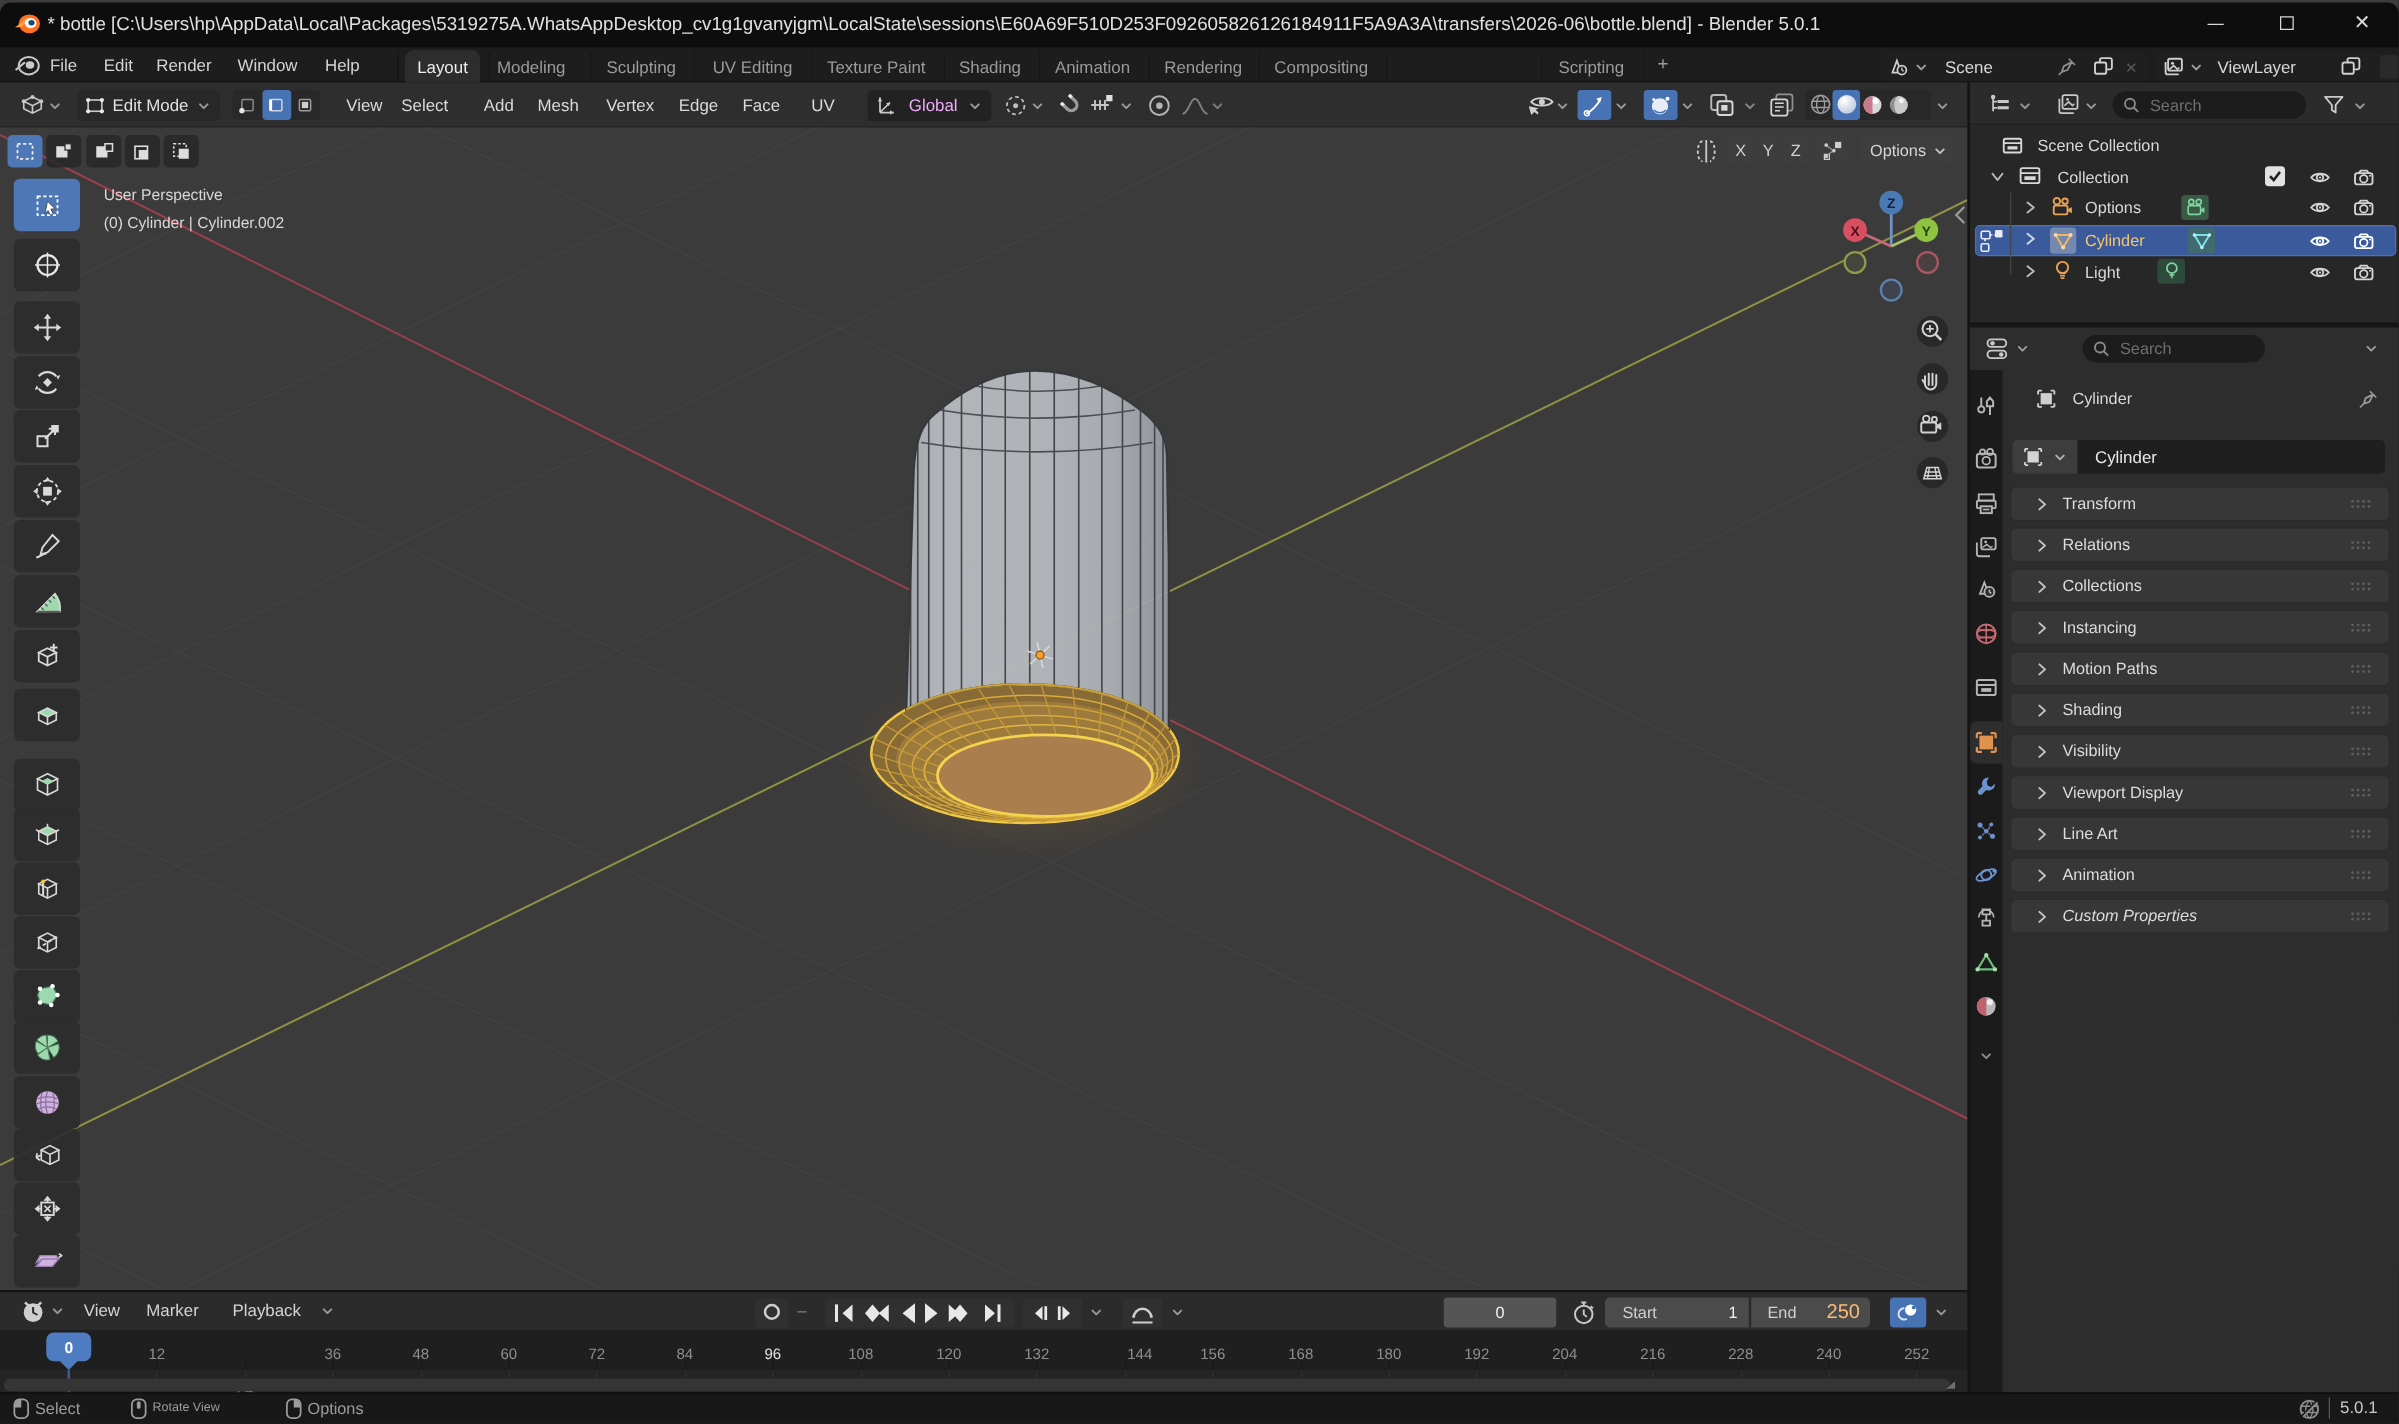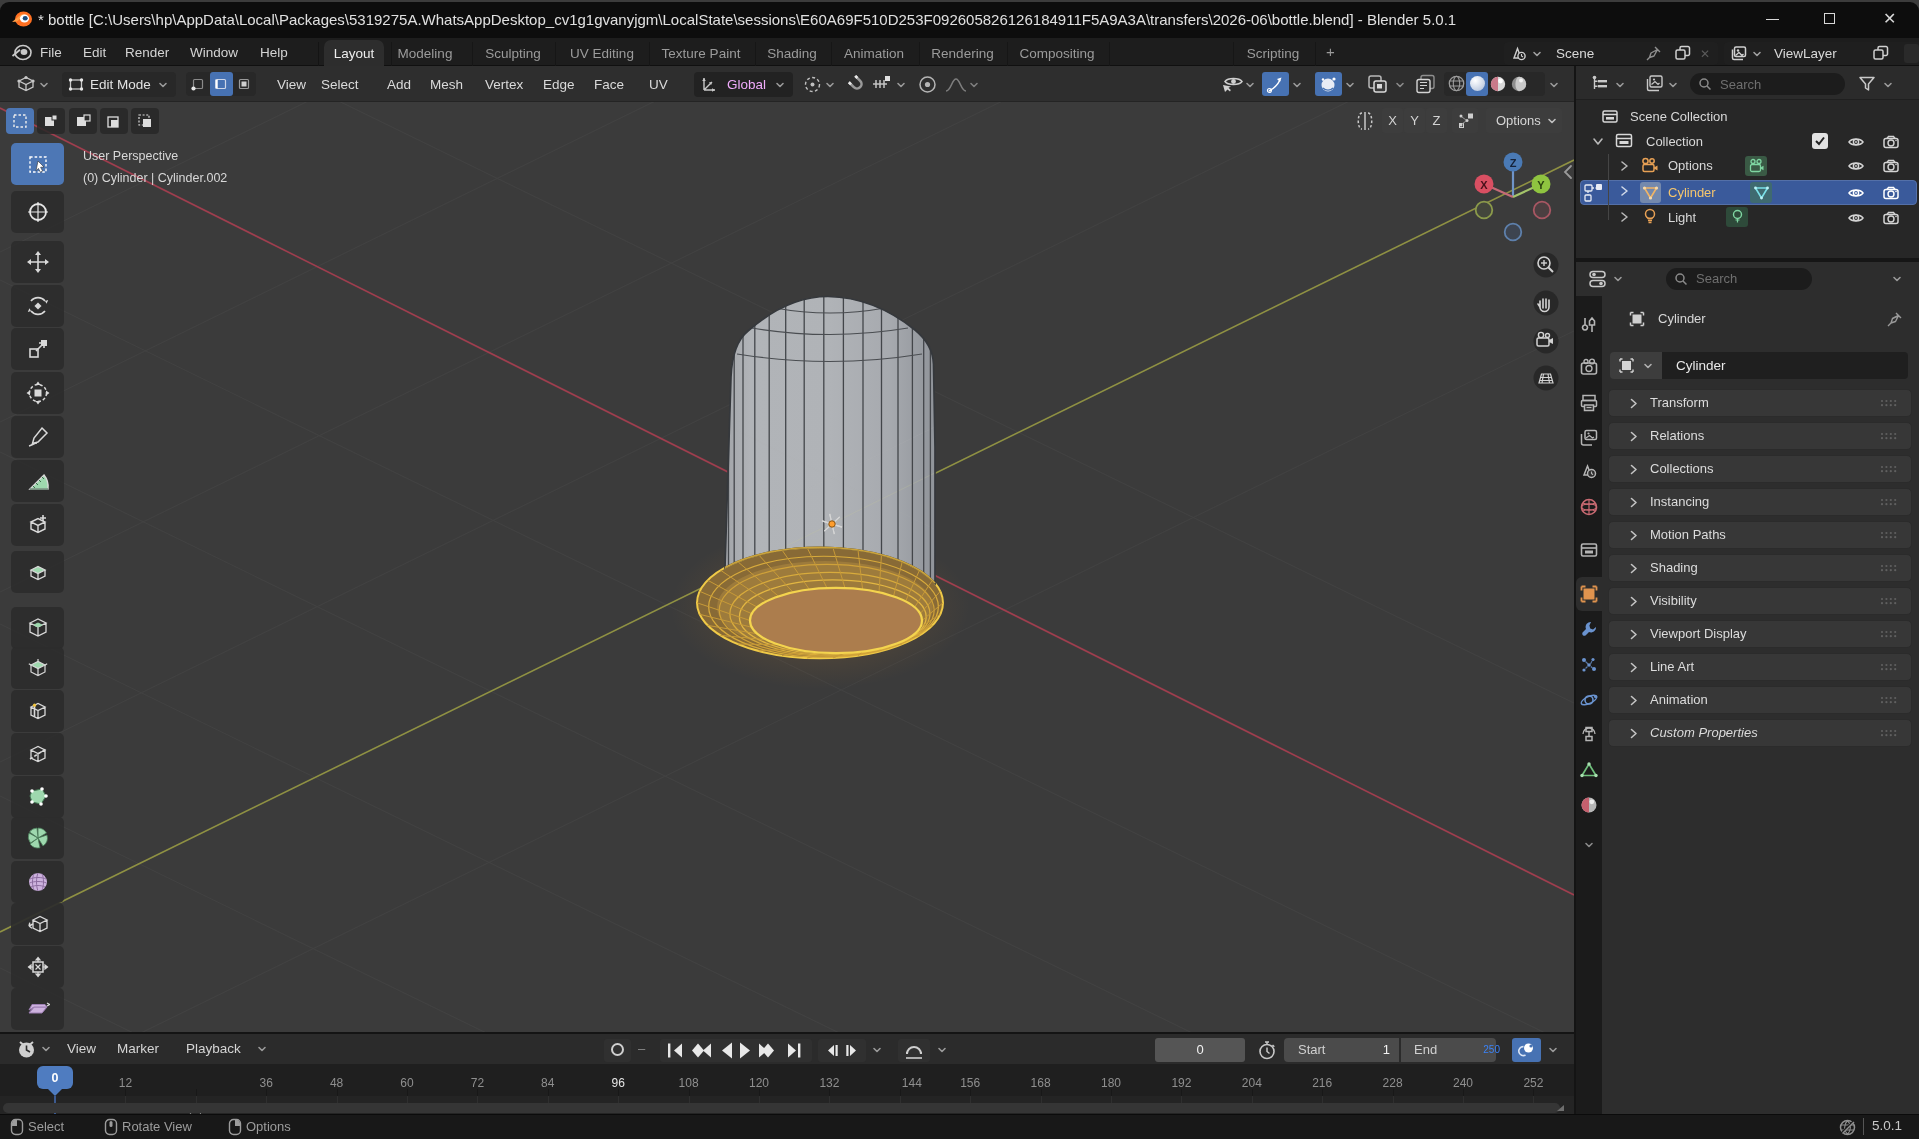--- a/index.html
+++ b/index.html
@@ -1023,21 +1023,21 @@
 <div style="position:absolute;left:1200px;top:1040px;height:20px;line-height:20px;font-size:13px;color:#f2f2f2;font-weight:400;white-space:nowrap;transform:translateX(-50%);">0</div>
 <svg style="position:absolute;left:1257px;top:1040px" width="20" height="21" viewBox="0 0 20 21">
 <circle cx="10" cy="11.5" r="7" fill="none" stroke="#c8c8c8" stroke-width="1.6"></circle>
 <path d="M10 7.5 V11.5 L12.5 13.5 M8 2 h4 M10 2 v2.5 M15.5 5 l1.8 1.8" stroke="#c8c8c8" stroke-width="1.5" fill="none"></path>
 </svg>
 <div style="position:absolute;left:1284px;top:1038px;width:115px;height:24px;background:#4b4b4b;border-radius:4px 0 0 4px;"></div>
 <div style="position:absolute;left:1298px;top:1040px;height:20px;line-height:20px;font-size:13px;color:#d0d0d0;font-weight:400;white-space:nowrap;">Start</div>
 <div style="position:absolute;left:1390px;top:1040px;height:20px;line-height:20px;font-size:13px;color:#f2f2f2;font-weight:400;white-space:nowrap;transform:translateX(-100%);">1</div>
 <div style="position:absolute;left:1401px;top:1038px;width:95px;height:24px;background:#4b4b4b;border-radius:0 4px 4px 0;"></div>
 <div style="position:absolute;left:1414px;top:1040px;height:20px;line-height:20px;font-size:13px;color:#d0d0d0;font-weight:400;white-space:nowrap;">End</div>
-<div style="position:absolute;left:1488px;top:1040px;height:20px;line-height:20px;font-size:10px;color:#3b82f6;font-weight:400;white-space:nowrap;transform:translateX(-100%);margin-left:12px;">250</div>
+<div style="position:absolute;left:1488px;top:1040px;height:20px;line-height:20px;font-size:16px;color:#fdba74;font-weight:400;white-space:nowrap;transform:translateX(-100%);">250</div>
 <div style="position:absolute;left:1512px;top:1038px;width:29px;height:24px;background:#4772b3;border-radius:3px;"></div>
 <svg style="position:absolute;left:1516px;top:1041px" width="21" height="19" viewBox="0 0 21 19">
 <circle cx="12.5" cy="7" r="4.5" fill="#fff"></circle>
 <path d="M9.5 14 a4.5 4.5 0 1 1 -2 -8.4" fill="none" stroke="#dce6f5" stroke-width="1.6"></path>
 <circle cx="15" cy="5" r="1.6" fill="#4772b3"></circle>
 </svg>
 <svg style="position:absolute;left:1548px;top:1045px" width="10" height="10" viewBox="0 0 10 10">
     <path d="M2 3.5 L5 6.5 L8 3.5" fill="none" stroke="#9a9a9a" stroke-width="1.6" stroke-linecap="round" stroke-linejoin="round"></path>
   </svg>
 <div style="position:absolute;left:125.4px;top:1073px;height:20px;line-height:20px;font-size:12px;color:#8f8f8f;font-weight:400;white-space:nowrap;transform:translateX(-50%);">12</div>
@@ -1118,21 +1118,21 @@
 <div style="position:absolute;left:0;top:1114px;width:1919px;height:25px;background:#181818;border-top:1px solid #0b0b0b;"></div>
 <svg style="position:absolute;left:10px;top:1118px" width="14" height="18" viewBox="0 0 14 18">
     <rect x="1.5" y="1.5" width="11" height="15" rx="4" fill="none" stroke="#9c9c9c" stroke-width="1.4"></rect>
     <path d="M2 5 a4 4 0 0 1 5 -3.3 V8 H2 Z" fill="#9c9c9c"></path>
   </svg>
 <div style="position:absolute;left:28px;top:1117px;height:20px;line-height:20px;font-size:13px;color:#9c9c9c;font-weight:400;white-space:nowrap;">Select</div>
 <svg style="position:absolute;left:104px;top:1118px" width="14" height="18" viewBox="0 0 14 18">
     <rect x="1.5" y="1.5" width="11" height="15" rx="4" fill="none" stroke="#9c9c9c" stroke-width="1.4"></rect>
     <rect x="5.5" y="3" width="3" height="6" rx="1.5" fill="#9c9c9c"></rect>
   </svg>
-<div style="position:absolute;left:122px;top:1117px;height:20px;line-height:20px;font-size:13px;color:#9c9c9c;font-weight:400;white-space:nowrap;">Rotate View</div>
+<div style="position:absolute;left:122px;top:1117px;height:20px;line-height:20px;font-size:10px;color:#9c9c9c;font-weight:400;white-space:nowrap;">Rotate View</div>
 <svg style="position:absolute;left:228px;top:1118px" width="14" height="18" viewBox="0 0 14 18">
     <rect x="1.5" y="1.5" width="11" height="15" rx="4" fill="none" stroke="#9c9c9c" stroke-width="1.4"></rect>
     <path d="M12 5 a4 4 0 0 0 -5 -3.3 V8 H12 Z" fill="#9c9c9c"></path>
   </svg>
 <div style="position:absolute;left:246px;top:1117px;height:20px;line-height:20px;font-size:13px;color:#9c9c9c;font-weight:400;white-space:nowrap;">Options</div>
 <svg style="position:absolute;left:1838px;top:1118px" width="19" height="19" viewBox="0 0 19 19">
 <circle cx="9.5" cy="9.5" r="7" fill="none" stroke="#8f8f8f" stroke-width="1.5"></circle>
 <path d="M3 7 h13 M3 12 h13 M9.5 2.5 a10 10 0 0 1 0 14 M9.5 2.5 a10 10 0 0 0 0 14" fill="none" stroke="#8f8f8f" stroke-width="1.1"></path>
 <path d="M3.5 15.5 L15.5 3.5" stroke="#181818" stroke-width="2.4"></path>
     <path d="M4.5 15.5 L16 4" stroke="#8f8f8f" stroke-width="1.5"></path>

